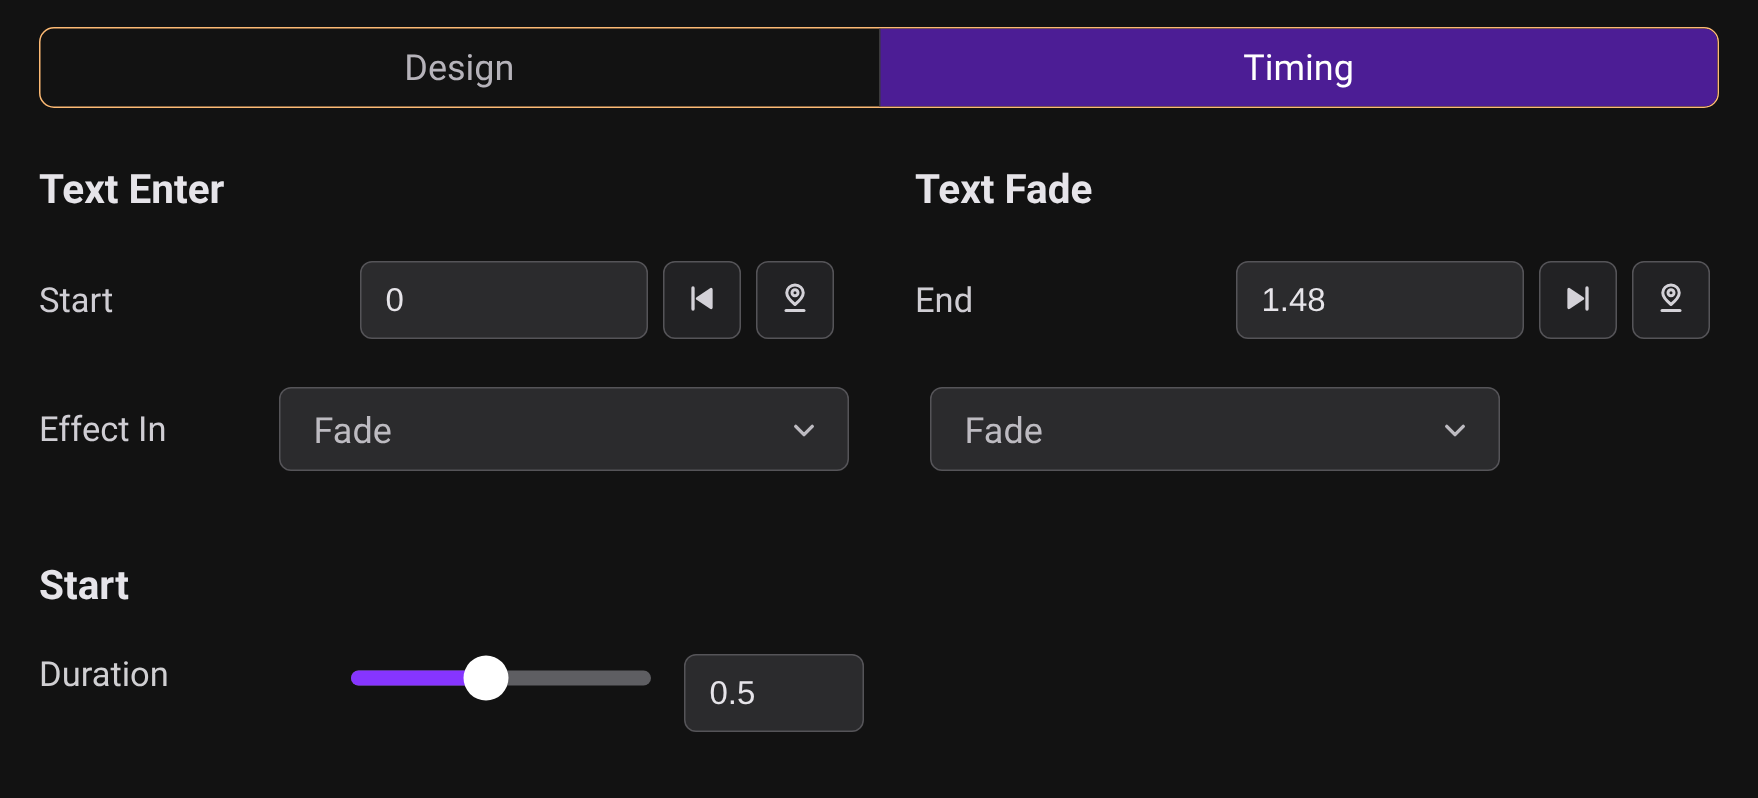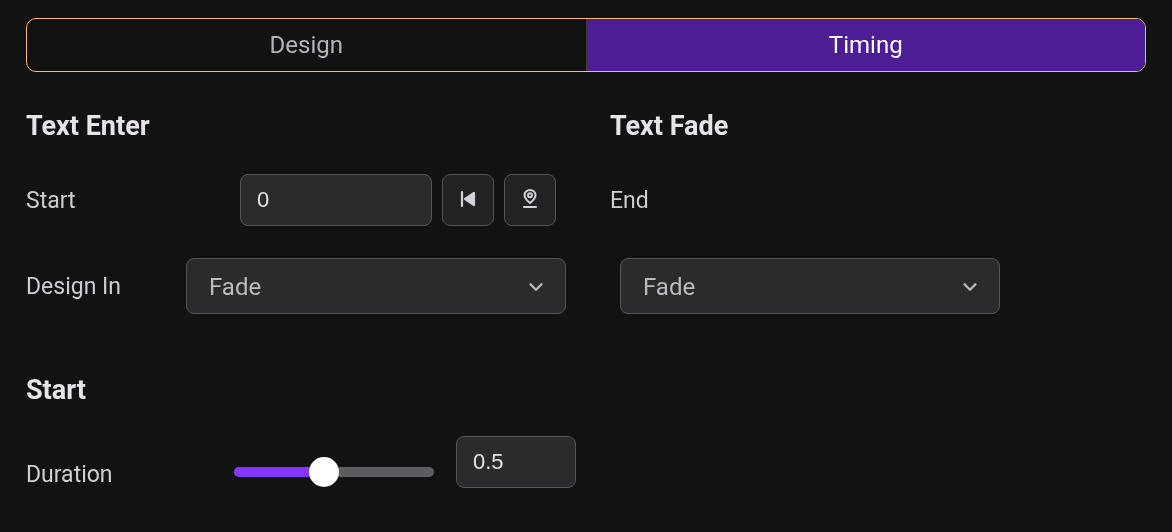--- a/index.html
+++ b/index.html
@@ -111,21 +111,21 @@
     cursor: pointer;
     min-width: 380px;
   }
   .select .chev { display: flex; align-items: center; }
   .select .chev svg { width: 22px; height: 22px; }
 
   
   .effect-block { margin-top: 30px; }
   .dur-row {
     display: flex;
-    align-items: flex-end;
+    align-items: flex-start;
     gap: 22px;
   }
   .slider {
     position: relative;
     width: 200px;
     height: 32px;
     cursor: pointer;
   }
   .slider .track {
     position: absolute;
@@ -188,37 +188,57 @@
                 <path d="M12 3 C9 3 6.5 5.3 6.5 8.2 C6.5 11.5 12 16 12 16 C12 16 17.5 11.5 17.5 8.2 C17.5 5.3 15 3 12 3 Z"></path>
                 <circle cx="12" cy="8.2" r="2"></circle>
                 <line x1="6" y1="20" x2="18" y2="20"></line>
               </svg>
             </span>
           </button>
         </div>
       </div>
 
       <div class="row">
-        <div class="label" style="width:150px">Design In</div>
+        <div class="label" style="width:150px">Effect In</div>
         <div class="select" style="margin-left:10px;">
           <span>Fade</span>
           <span class="chev">
             <svg viewBox="0 0 24 24" fill="none" stroke="currentColor" stroke-width="2.5" stroke-linecap="round" stroke-linejoin="round">
               <polyline points="6 9 12 15 18 9"></polyline>
             </svg>
           </span>
         </div>
       </div>
     </div>
 
     <div class="col">
       <div class="sec-title">Text Fade</div>
 
       <div class="row">
         <div class="label" style="width:200px">End</div>
+        <div class="controls" style="margin-left:14px;">
+          <input class="text-input w-num" value="1.48" style="">
+          <button class="icon-btn">
+            <span>
+              <svg viewBox="0 0 24 24" fill="none" stroke="currentColor" stroke-width="2.2" stroke-linecap="round" stroke-linejoin="round">
+                <polygon points="6,6 15,12 6,18" fill="currentColor"></polygon>
+                <line x1="18" y1="5" x2="18" y2="19"></line>
+              </svg>
+            </span>
+          </button>
+          <button class="icon-btn">
+            <span>
+              <svg viewBox="0 0 24 24" fill="none" stroke="currentColor" stroke-width="2" stroke-linecap="round" stroke-linejoin="round">
+                <path d="M12 3 C9 3 6.5 5.3 6.5 8.2 C6.5 11.5 12 16 12 16 C12 16 17.5 11.5 17.5 8.2 C17.5 5.3 15 3 12 3 Z"></path>
+                <circle cx="12" cy="8.2" r="2"></circle>
+                <line x1="6" y1="20" x2="18" y2="20"></line>
+              </svg>
+            </span>
+          </button>
+        </div>
       </div>
 
       <div class="row">
         <div class="select" style="margin-left:10px;">
           <span>Fade</span>
           <span class="chev">
             <svg viewBox="0 0 24 24" fill="none" stroke="currentColor" stroke-width="2.5" stroke-linecap="round" stroke-linejoin="round">
               <polyline points="6 9 12 15 18 9"></polyline>
             </svg>
           </span>

